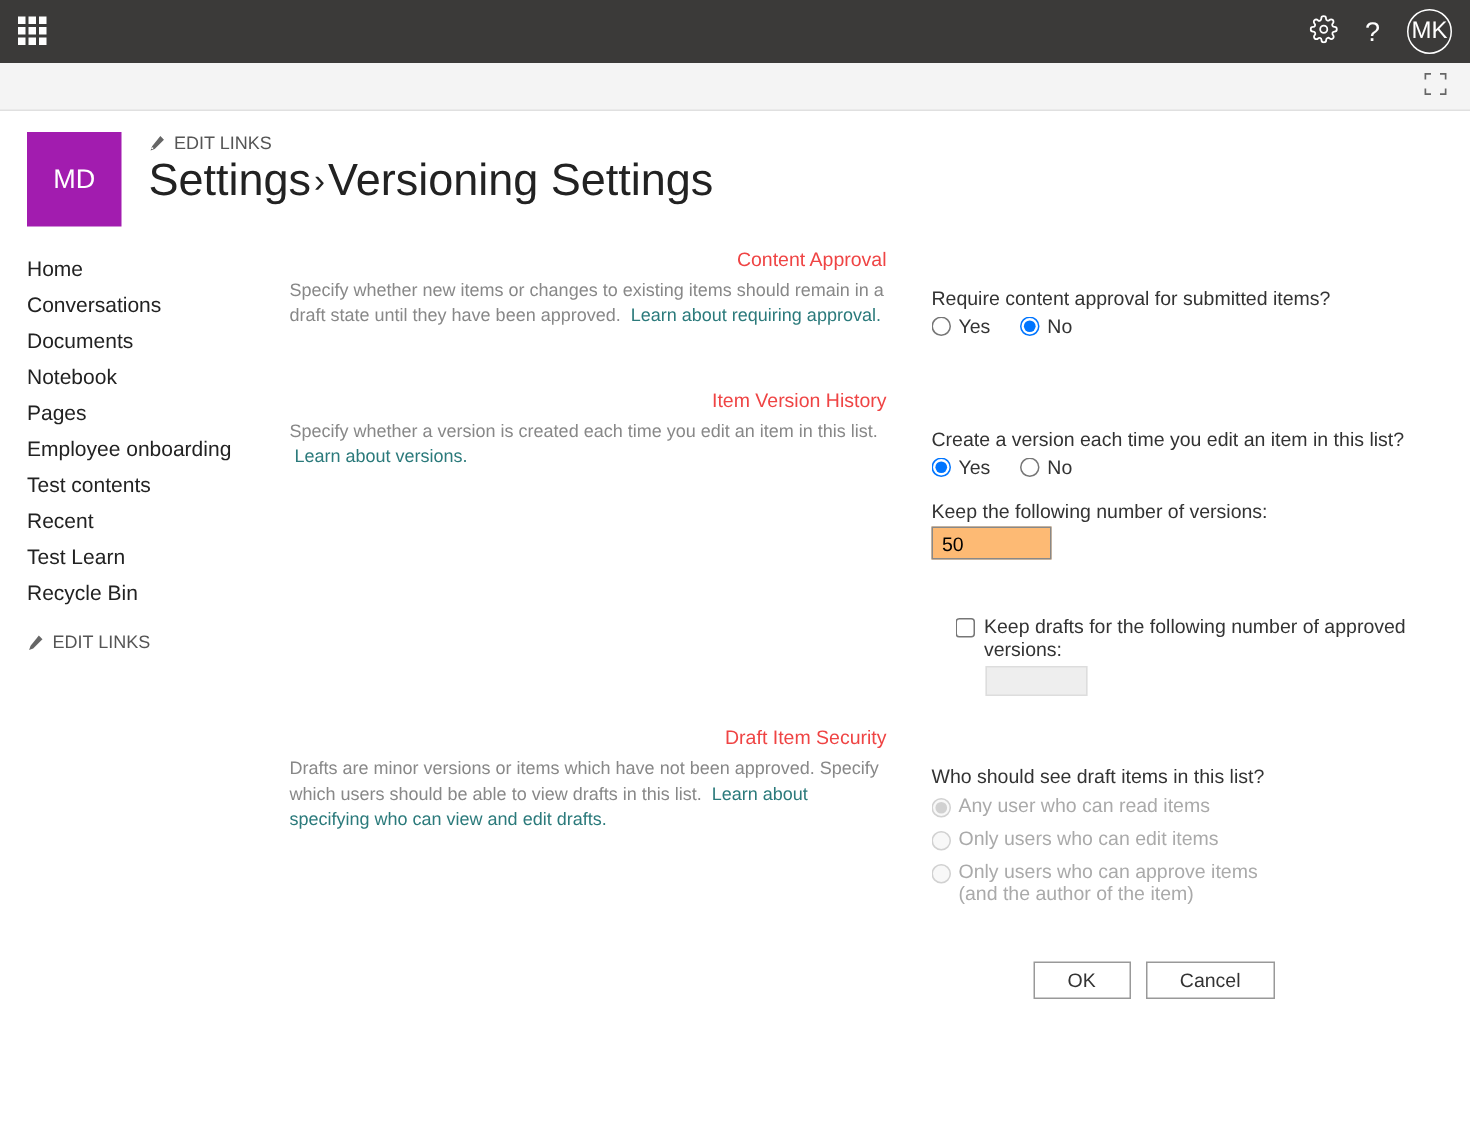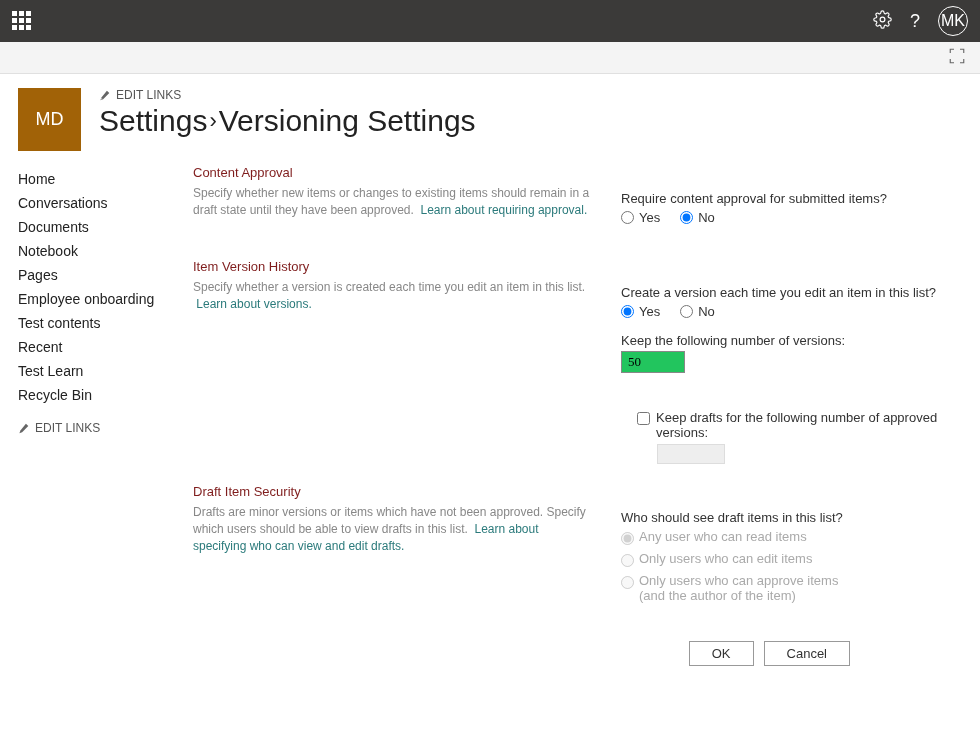--- a/index.html
+++ b/index.html
@@ -13,48 +13,48 @@
     .gear-icon, .help-icon { color: #fff; cursor: pointer; }
     .help-icon { font-size: 18px; font-weight: 300; }
     .avatar { width: 30px; height: 30px; border: 1.5px solid #fff; border-radius: 50%; display: flex; align-items: center; justify-content: center; color: #fff; font-size: 16px; cursor: pointer; }
     
     .subbar { height: 32px; background: #f4f4f4; border-bottom: 1px solid #e0e0e0; display: flex; align-items: center; justify-content: flex-end; padding-right: 14px; }
     .focus-icon { cursor: pointer; color: #666; }
     
     .content-area { display: flex; padding: 14px 0 20px 18px; }
     
     .site-header-row { display: flex; align-items: flex-start; margin-bottom: 14px; }
-    .site-logo { width: 63px; height: 63px; background: #a16207; color: #fff; display: flex; align-items: center; justify-content: center; font-size: 18px; font-weight: 300; margin-right: 18px; }
+    .site-logo { width: 63px; height: 63px; background: #a21caf; color: #fff; display: flex; align-items: center; justify-content: center; font-size: 18px; font-weight: 300; margin-right: 18px; }
     .header-text-block { flex: 1; }
     .edit-links-top { color: #555; font-size: 12px; display: flex; align-items: center; gap: 6px; cursor: pointer; margin-bottom: 2px; }
     .edit-links-top svg, .edit-links-bottom svg { width: 11px; height: 11px; }
     .breadcrumb-title { font-size: 30px; font-weight: 300; color: #222; display: flex; align-items: center; gap: 2px; }
     .breadcrumb-title .sep { font-size: 22px; color: #222; }
     
     .main-layout { display: flex; }
     .sidebar { width: 175px; padding-top: 2px; }
     .sidebar-item { font-size: 14px; color: #222; padding: 4px 0; cursor: pointer; }
     .edit-links-bottom { color: #555; font-size: 12px; display: flex; align-items: center; gap: 6px; cursor: pointer; margin-top: 14px; }
     
     .settings-body { flex: 1; }
     .section-row { display: flex; margin-bottom: 20px; }
     .section-left { width: 428px; padding-right: 30px; }
-    .section-title { font-size: 13px; font-weight: 400; color: #7f1d1d; margin-bottom: 5px; }
+    .section-title { font-size: 13px; font-weight: 400; color: #ef4444; margin-bottom: 5px; text-align: right; }
     .section-desc { font-size: 12px; color: #888; line-height: 1.4; }
     .section-desc a { color: #2b7a7b; text-decoration: none; cursor: pointer; }
     .section-right { flex: 1; font-size: 13px; color: #333; padding-top: 26px; }
     .section-right.tight { padding-top: 26px; }
     .question { margin-bottom: 4px; }
     .radio-row { display: flex; gap: 20px; align-items: center; margin-bottom: 14px; }
     .radio-option { display: flex; align-items: center; gap: 5px; cursor: pointer; }
     .radio-option input { cursor: pointer; }
     .radio-option.disabled { color: #aaa; cursor: default; }
     .radio-option.disabled input { cursor: default; }
     .field-block { margin-bottom: 12px; }
-    .number-input { width: 64px; height: 22px; border: 1px solid #888; padding: 2px 6px; font-size: 13px; margin-top: 3px; background: #22c55e; font-family: Liberation Serif, serif; }
+    .number-input { width: 80px; height: 22px; border: 1px solid #888; padding: 2px 6px; font-size: 13px; margin-top: 3px; background: #fdba74; }
     .indent-block { padding-left: 16px; }
     .checkbox-row { display: flex; align-items: flex-start; gap: 6px; margin-bottom: 4px; margin-top: 37px; }
     .checkbox-row input { margin-top: 2px; cursor: pointer; }
     .disabled-input { width: 68px; height: 20px; background: #eee; border: 1px solid #ddd; margin-top: 4px; margin-left: 20px; }
     .radio-list .radio-option { margin-bottom: 6px; align-items: flex-start; }
     .radio-list .radio-option input { margin-top: 3px; }
     
     .buttons-row { display: flex; justify-content: flex-end; gap: 10px; margin-top: 32px; padding-right: 130px; }
     .btn { padding: 4px 22px; border: 1px solid #999; background: #fff; font-size: 13px; cursor: pointer; color: #333; }
   </style>

